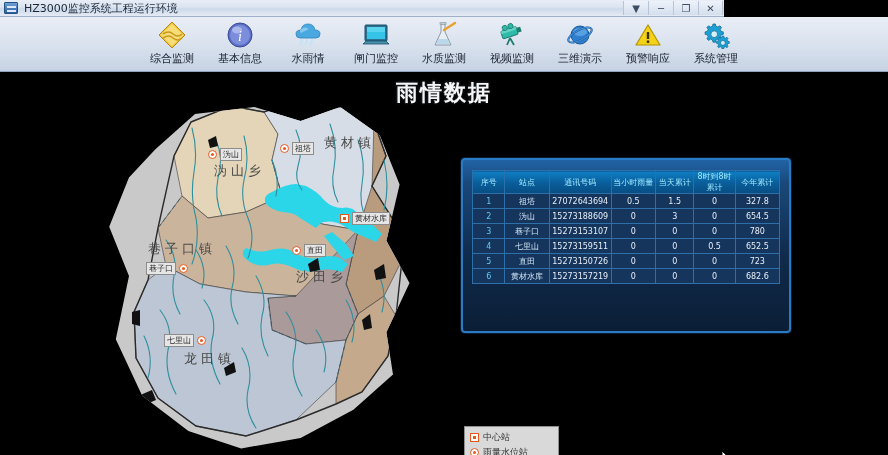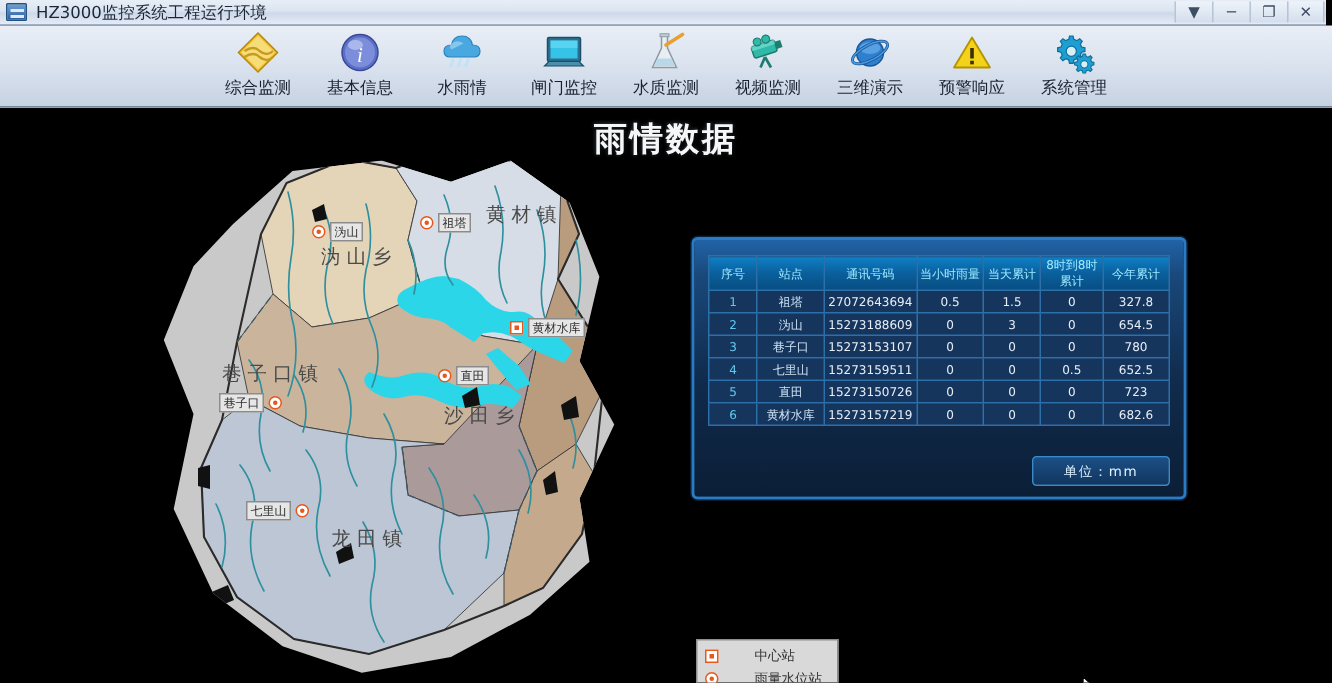--- a/index.html
+++ b/index.html
@@ -6,21 +6,21 @@
   html, body {
     width: 888px; height: 455px;
     overflow: hidden;
     font-family: "DejaVu Sans", "Liberation Sans", sans-serif;
     background: #000;
   }
   #app { position: relative; width: 888px; height: 455px; background: #000; }
 
   
   .titlebar {
-    position: absolute; left: 0; top: 0; width: 884px; height: 17px;
+    position: absolute; left: 0; top: 0; width: 724px; height: 17px;
     background: linear-gradient(to bottom, #e8eef7 0%, #dbe4f0 45%, #cdd9e9 55%, #e4ebf5 100%);
     border-bottom: 1px solid #9fb0c6;
     display: flex; align-items: center;
   }
   .tb-icon {
     width: 14px; height: 12px; margin-left: 4px; margin-right: 6px;
     background: linear-gradient(to bottom, #6f9fd8, #2a5f9e);
     border: 1px solid #24527f; border-radius: 1px;
     position: relative; flex: 0 0 auto;
   }
@@ -142,21 +142,21 @@
     display: flex; align-items: center; justify-content: center;
     color: #dff0ff; font-size: 9px; letter-spacing: 1px;
   }
 
   
   .legend {
     position: absolute; left: 464px; top: 354px; width: 95px; height: 38px;
     background: #d9d9d9; border: 1px solid #8e8e8e;
     padding: 3px 5px; display: flex; flex-direction: column; justify-content: center; gap: 2px;
   }
-  .legend-row { display: flex; align-items: center; gap: 24px; font-size: 9px; color: #333; }
+  .legend-row { display: flex; align-items: center; gap: 4px; font-size: 9px; color: #333; }
 
   
   .cursor {
     position: absolute; left: 722px; top: 379px; width: 10px; height: 15px;
   }
 </style>
 </head>
 <body>
 
 <div id="app">
@@ -362,21 +362,21 @@
         <path d="M212 164 L222 158 L224 170 L214 172 Z" fill="#111"></path>
         <path d="M278 170 L288 164 L290 178 L280 180 Z" fill="#111"></path>
         <path d="M266 220 L274 214 L276 228 L268 230 Z" fill="#111"></path>
         <path d="M112 40 L120 36 L122 46 L114 48 Z" fill="#111"></path>
       </svg>
 
       <div class="maplabel big" style="left:118px; top:62px;">沩山乡</div>
       <div class="maplabel big" style="left:228px; top:34px;">黄材镇</div>
       <div class="maplabel big" style="left:52px; top:140px;">巷子口镇</div>
       <div class="maplabel big" style="left:200px; top:168px;">沙田乡</div>
-      <div class="maplabel big" style="left:88px; top:250px;margin-left:37px;">龙田镇</div>
+      <div class="maplabel big" style="left:88px; top:250px;">龙田镇</div>
 
       <div class="mapsta" style="left:112px; top:48px;">
         <span class="dot-circle"></span>
         <span class="sta-name">沩山</span>
       </div>
       <div class="mapsta" style="left:184px; top:42px;">
         <span class="dot-circle"></span>
         <span class="sta-name">祖塔</span>
       </div>
       <div class="mapsta" style="left:244px; top:112px;">
@@ -460,21 +460,20 @@
             <td class="idx">6</td>
             <td class="sta">黄材水库</td>
             <td>15273157219</td>
             <td>0</td>
             <td>0</td>
             <td>0</td>
             <td>682.6</td>
           </tr>
         </tbody>
       </table>
-      <div class="unitbox">单位：mm</div>
     </div>
 
     <div class="legend">
       <div class="legend-row">
         <span class="dot-square"></span>
         <span>中心站</span>
       </div>
       <div class="legend-row">
         <span class="dot-circle"></span>
         <span>雨量水位站</span>

